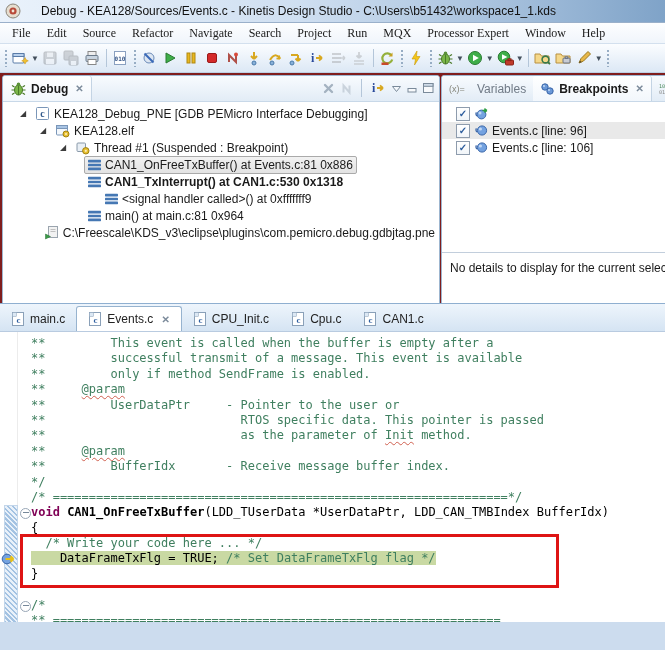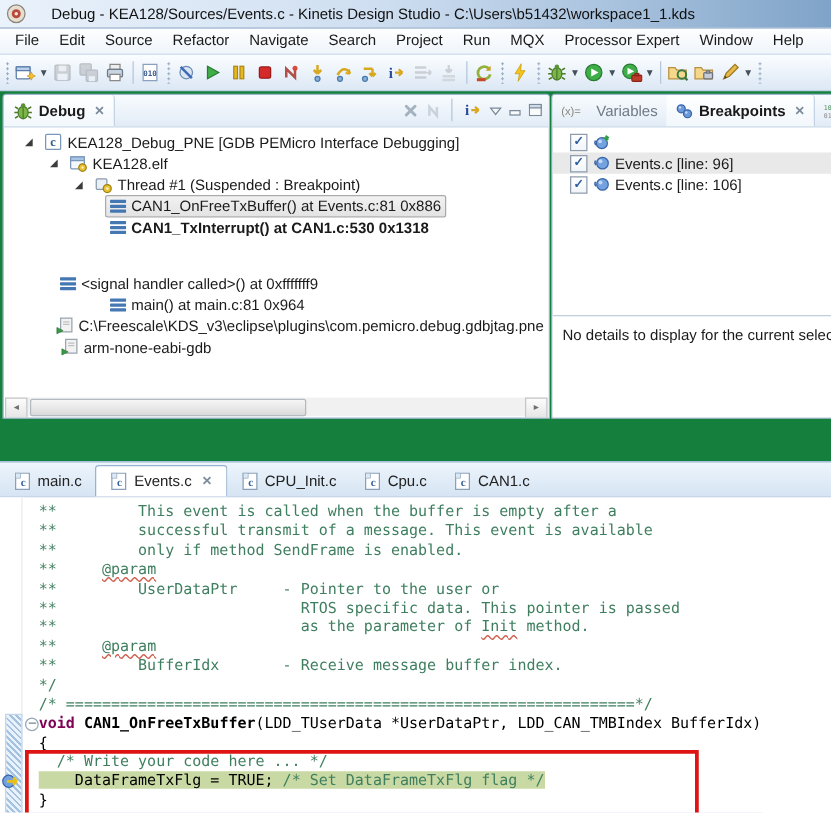--- a/index.html
+++ b/index.html
@@ -10,40 +10,41 @@
   }
   
   .titlebar{
     height:22px;display:flex;align-items:center;gap:20px;padding-left:5px;
     background:linear-gradient(to right,#eaf2fb 0%,#cfdff1 45%,#a7c1dd 75%,#7fa3c8 100%);
     border-bottom:1px solid #9ab0ca;
   }
   .titlebar .t-text{font-size:12px;color:#111;white-space:nowrap}
   
   .menubar{
-    height:20px;display:flex;align-items:flex-start;padding-left:4px;
+    height:20px;display:flex;align-items:center;padding-left:4px;
     background:linear-gradient(#fdfeff,#f0f5fb);
     border-bottom:1px solid #d3e0ee;
+    font-family:Liberation Serif, serif;
   }
   .menu-item{padding:2px 8px;white-space:nowrap;cursor:default}
   
   .toolbar{
     height:28px;display:flex;align-items:center;padding:0 2px;
     background:linear-gradient(#fbfdff,#dce8f5);
     border-bottom:1px solid #bed0e4;
   }
   .tbtn{width:21px;height:22px;display:flex;align-items:center;justify-content:center;border-radius:3px}
   .tbtn.disabled{opacity:.38;filter:grayscale(.9)}
   .tb-sep{width:1px;height:18px;background:#b4c6d9;margin:0 3px}
   .tb-handle{width:4px;height:18px;margin:0 2px;
     background-image:radial-gradient(#97adc4 0.9px,transparent 1px);background-size:4px 4px}
   .dd{font-size:8px;color:#44505c;margin:0 1px 0 0}
   .icon{display:inline-flex;align-items:center;justify-content:center;line-height:0}
   
-  .upper{position:relative;height:296px;background:#15803d;overflow:hidden}
+  .upper{position:relative;height:230px;background:#7f1d1d;overflow:hidden}
   .panel{position:absolute;background:#fff;border:1px solid #9db6d0;border-radius:3px 3px 0 0;overflow:hidden}
   #panel-debug{left:2px;top:2px;width:436px;height:258px}
   #panel-right{left:441px;top:2px;width:270px;height:258px}
   .panel-header{height:25px;display:flex;align-items:flex-end;
     background:linear-gradient(#f8fbfe,#e2ecf6);border-bottom:1px solid #c8d8e8;position:relative}
   .view-tab{display:flex;align-items:center;gap:4px;height:25px;padding:0 7px;white-space:nowrap}
   .view-tab.active{background:linear-gradient(#ffffff,#f2f7fc);border-right:1px solid #c4d4e4;
     border-radius:3px 3px 0 0;font-weight:bold}
   .view-tab.inactive{color:#707a86}
   .close-x{color:#7c8b9b;font-size:10px;font-weight:bold;margin-left:3px}
@@ -481,21 +482,21 @@
                 <g fill="#4577b3">
                   <rect x="0" y="0.8" width="13" height="2.6" rx="0.6"></rect>
                   <rect x="0" y="4.7" width="13" height="2.6" rx="0.6"></rect>
                   <rect x="0" y="8.6" width="13" height="2.6" rx="0.6"></rect>
                 </g>
               </svg>
             </span>
             <span>CAN1_TxInterrupt() at CAN1.c:530 0x1318</span>
           </span>
         </div>
-        <div class="trow" style="padding-left: 32px; margin-top: 28px;">
+        <div class="trow" style="padding-left: 89px;">
           <span class="spacer"></span>
           <span class="rowc">
             <span class="icon">
               <svg width="13" height="12">
                 <g fill="#4577b3">
                   <rect x="0" y="0.8" width="13" height="2.6" rx="0.6"></rect>
                   <rect x="0" y="4.7" width="13" height="2.6" rx="0.6"></rect>
                   <rect x="0" y="8.6" width="13" height="2.6" rx="0.6"></rect>
                 </g>
               </svg>
@@ -523,34 +524,20 @@
           <span class="rowc">
             <span class="icon">
               <svg width="15" height="15">
                 <rect x="4.5" y="1.5" width="9" height="11" fill="#f2f2f2" stroke="#9aa4ae"></rect>
                 <line x1="6.5" y1="4.5" x2="11.5" y2="4.5" stroke="#c0c0c0"></line>
                 <line x1="6.5" y1="6.5" x2="11.5" y2="6.5" stroke="#c0c0c0"></line>
                 <path d="M1.5 9 V14 L6.5 11.5 Z" fill="#3a9a48" stroke="#287034" stroke-width="0.5"></path>
               </svg>
             </span>
             <span>C:\Freescale\KDS_v3\eclipse\plugins\com.pemicro.debug.gdbjtag.pne</span>
-          </span>
-        </div>
-        <div class="trow" style="padding-left: 32px;">
-          <span class="spacer"></span>
-          <span class="rowc">
-            <span class="icon">
-              <svg width="15" height="15">
-                <rect x="4.5" y="1.5" width="9" height="11" fill="#f2f2f2" stroke="#9aa4ae"></rect>
-                <line x1="6.5" y1="4.5" x2="11.5" y2="4.5" stroke="#c0c0c0"></line>
-                <line x1="6.5" y1="6.5" x2="11.5" y2="6.5" stroke="#c0c0c0"></line>
-                <path d="M1.5 9 V14 L6.5 11.5 Z" fill="#3a9a48" stroke="#287034" stroke-width="0.5"></path>
-              </svg>
-            </span>
-            <span>arm-none-eabi-gdb</span>
           </span>
         </div>
       </div>
     <div class="hscroll">
       <div class="sarrow">◄</div>
       <div class="strack">
           <div class="sthumb"></div>
         </div>
       <div class="sarrow">►</div>
     </div>

